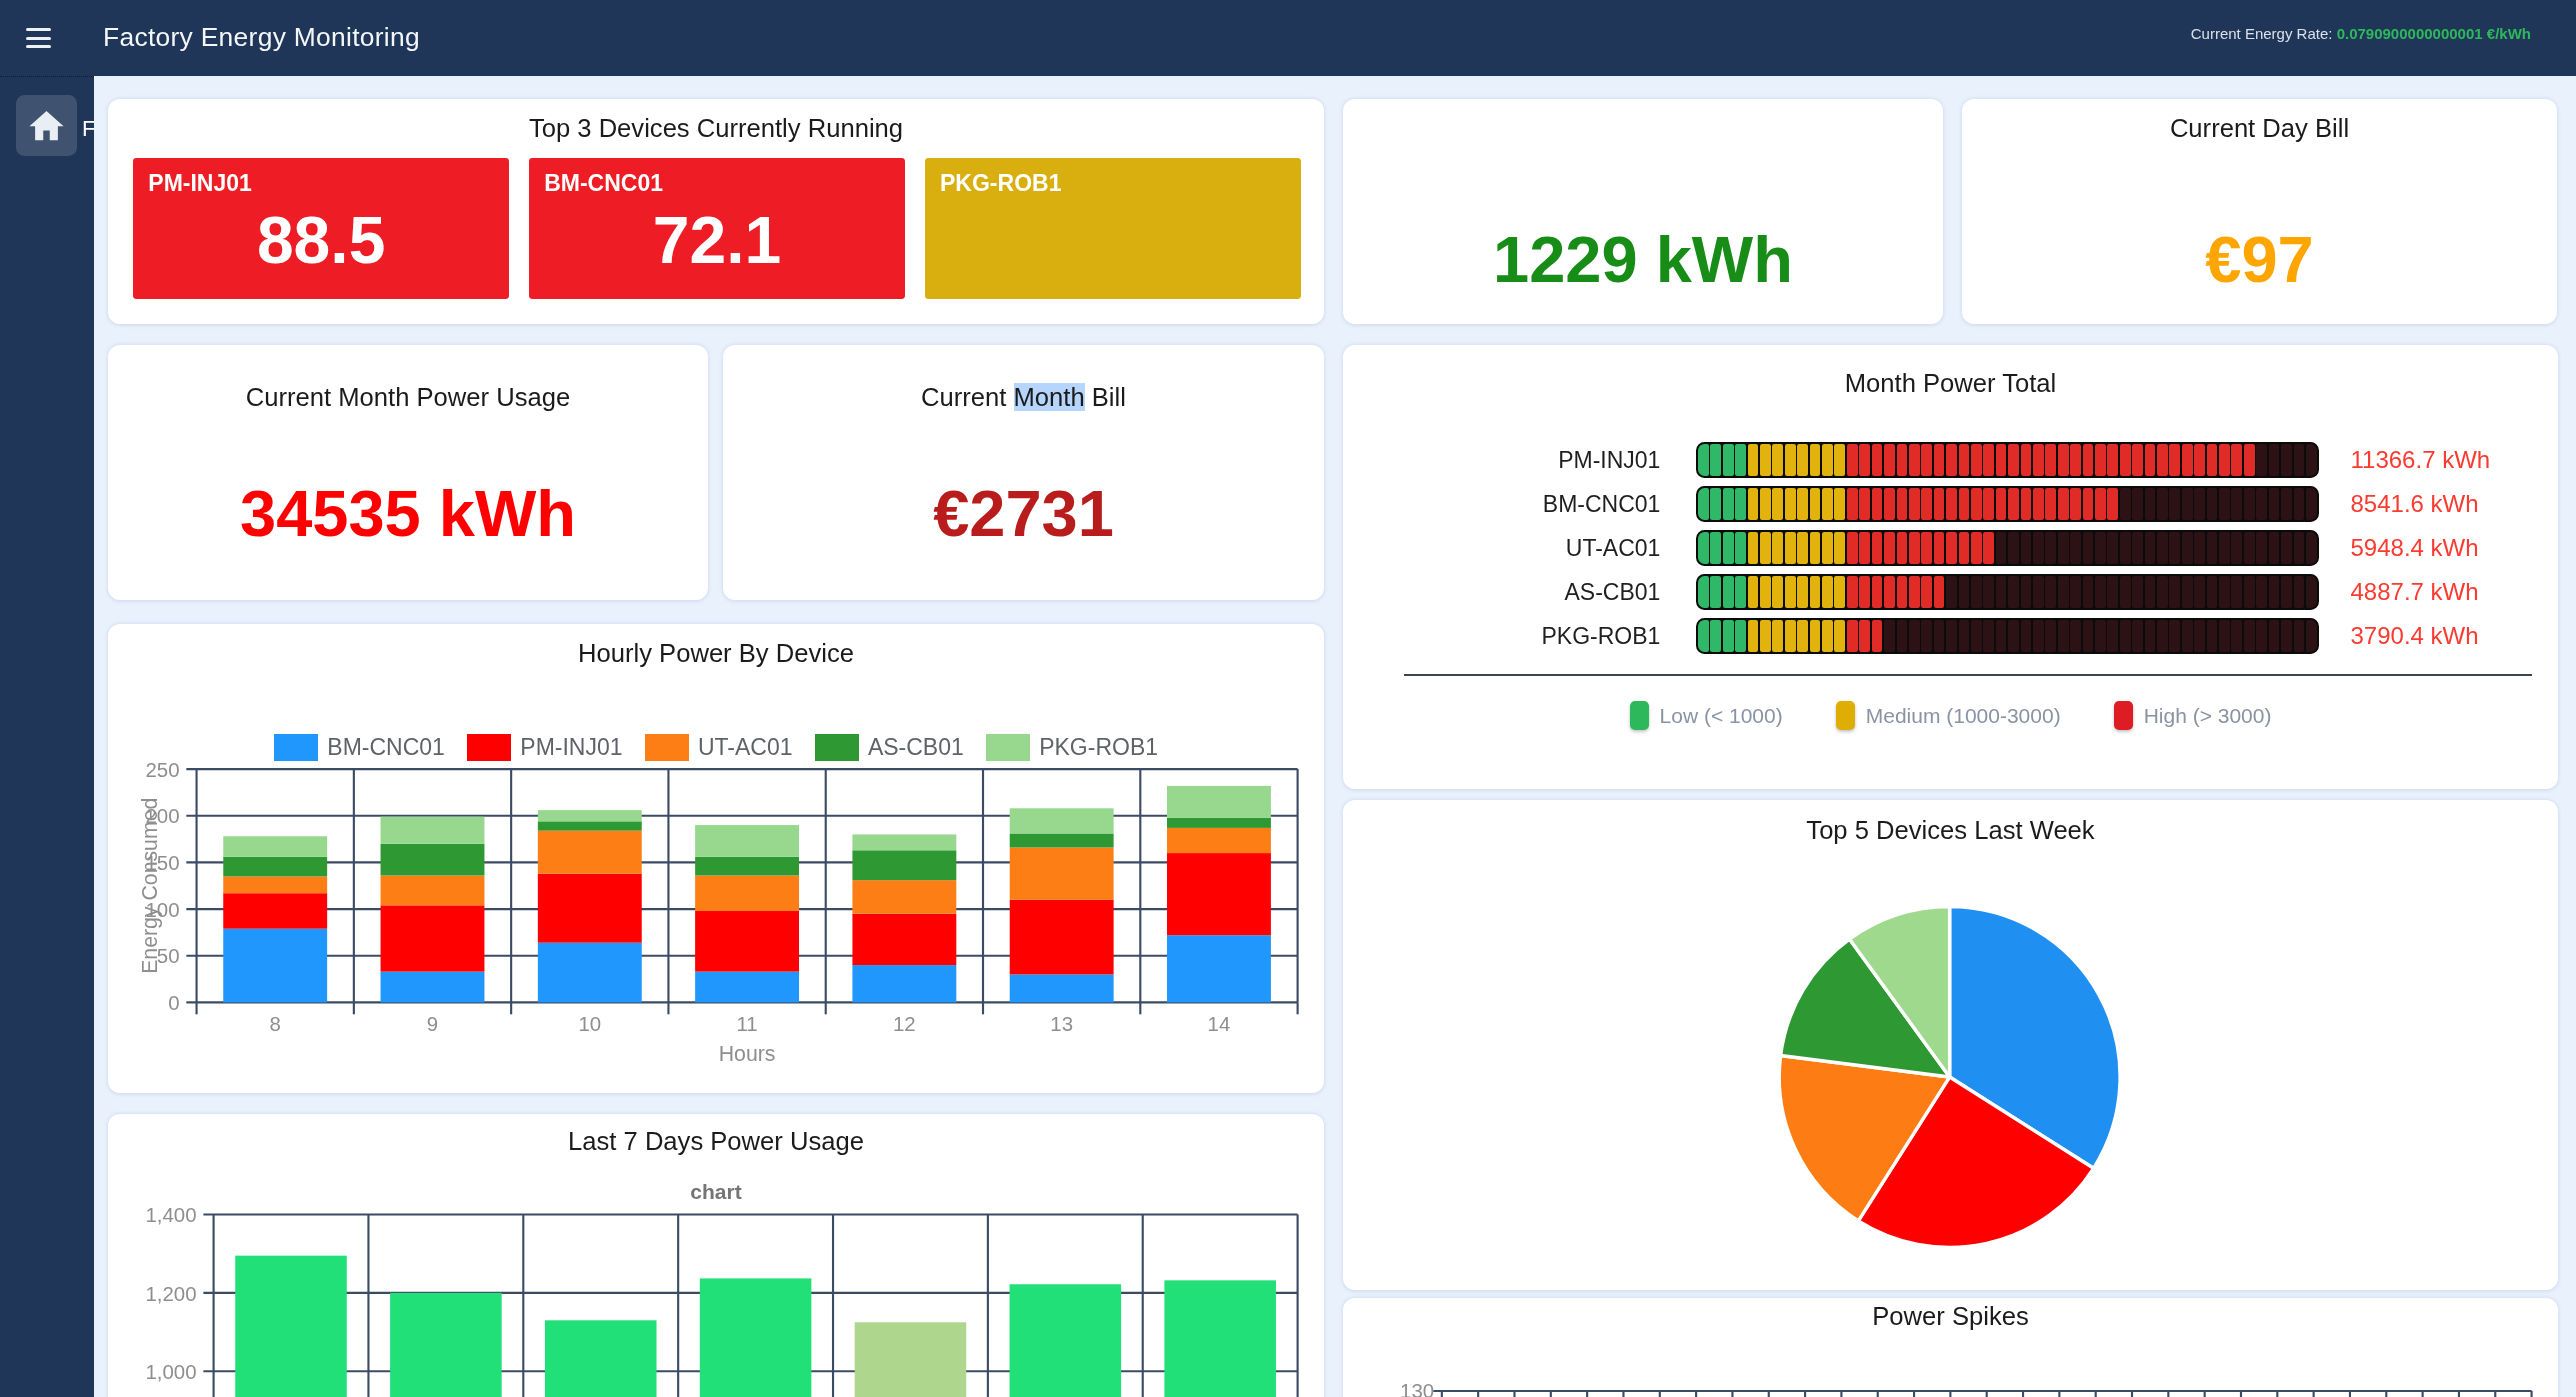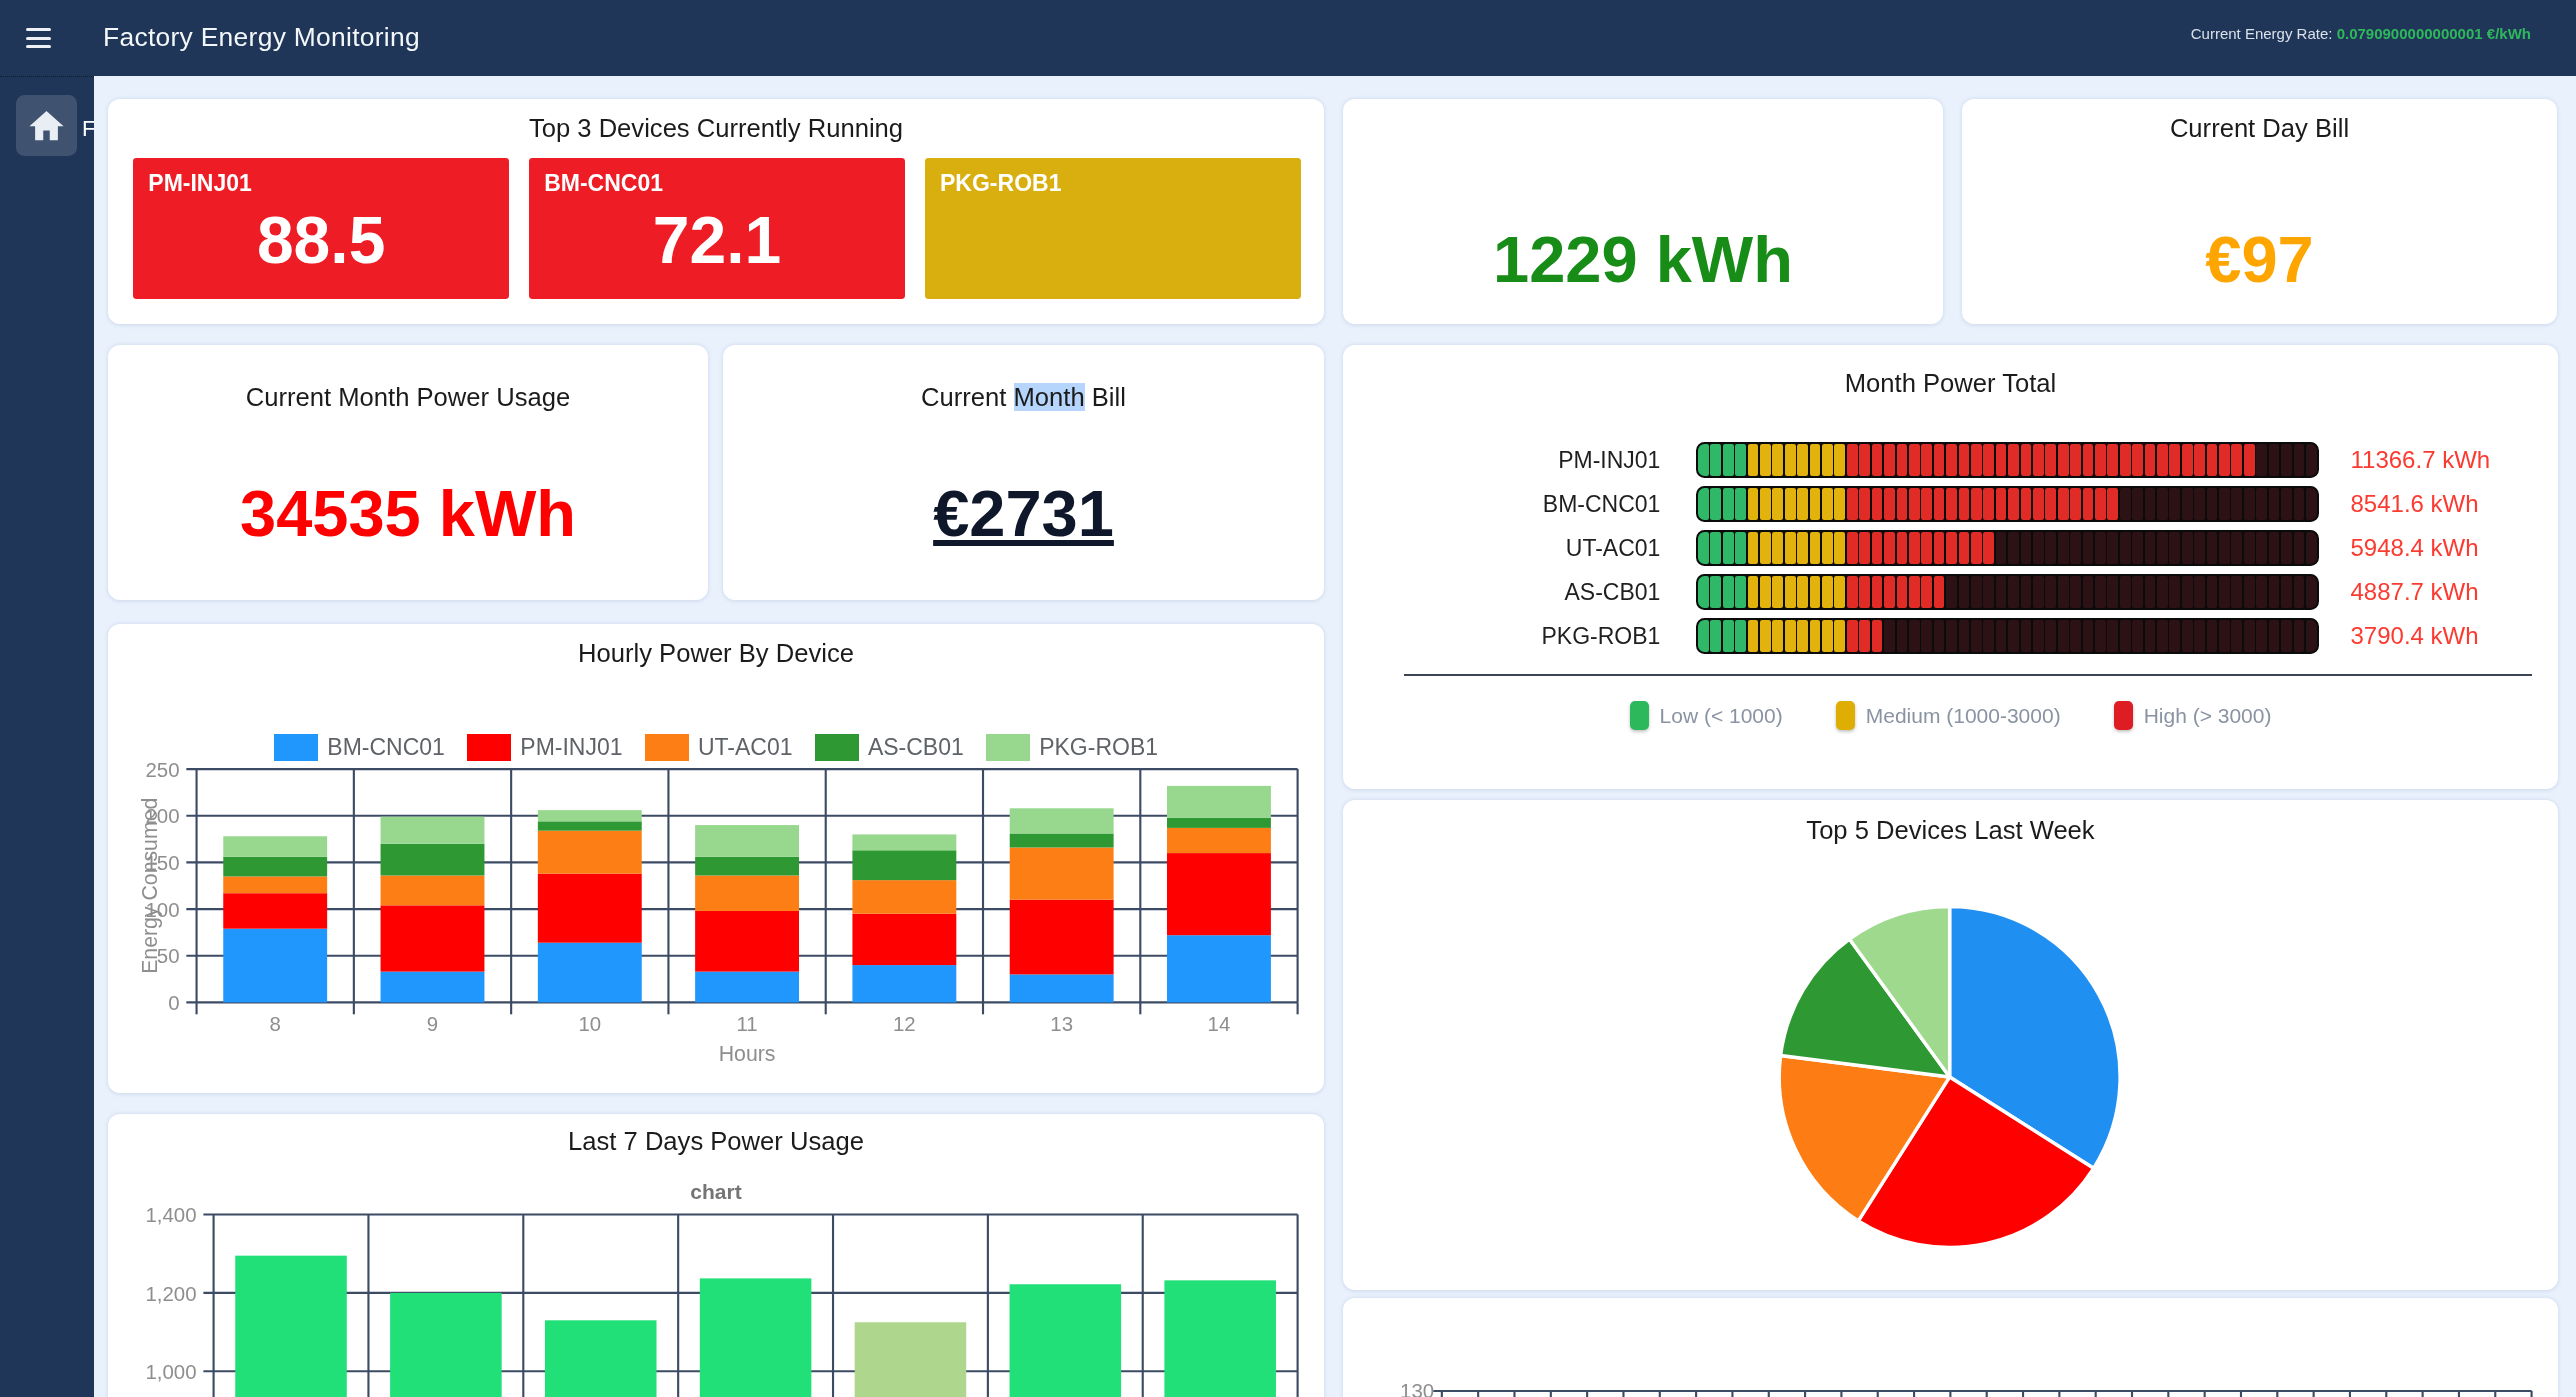--- a/index.html
+++ b/index.html
@@ -120,21 +120,21 @@
     <div class="big-value" style="color: rgb(255, 165, 0);">€97</div>
   </section>
 
   <section class="card card-d">
     <h2 class="card-title">Current Month Power Usage</h2>
     <div class="big-value" style="color: rgb(254, 0, 0);">34535 kWh</div>
   </section>
 
   <section class="card card-e">
     <h2 class="card-title"><span>Current </span><span class="hl">Month</span><span> Bill</span></h2>
-    <div class="big-value" style="color: #0f172a; text-decoration: underline;">€2731</div>
+    <div class="big-value" style="color: #b91c1c;">€2731</div>
   </section>
 
   <section class="card card-f">
     <h2 class="card-title">Month Power Total</h2>
     <div class="gauge-rows">
         <div class="gauge-row">
           <div class="gauge-label">PM-INJ01</div>
           <div class="gauge-bar">
             <div class="gauge-seg" style="background: rgb(46, 184, 104);"></div>
             <div class="gauge-seg" style="background: rgb(46, 184, 104);"></div>
@@ -570,20 +570,21 @@
         <rect x="331.28571428571433" y="210" width="131" height="370" fill="#21e077"></rect>
         <rect x="513.1428571428571" y="242.2" width="131" height="337.8" fill="#21e077"></rect>
         <rect x="695" y="192.98000000000002" width="131" height="387.02" fill="#21e077"></rect>
         <rect x="876.8571428571429" y="244.5" width="131" height="335.5" fill="#aed68d"></rect>
         <rect x="1058.7142857142856" y="199.88" width="131" height="380.12" fill="#21e077"></rect>
         <rect x="1240.5714285714284" y="195.28" width="131" height="384.72" fill="#21e077"></rect>
       </svg>
   </section>
 
   <section class="card card-j">
+    <h2 class="card-title">Power Spikes</h2>
     <svg class="chart-svg" id="spikes-svg" viewBox="0 0 1426 420">
         <text x="107" y="117" text-anchor="end" font-size="24" fill="#8e8e8e">130</text>
         <line x1="106" y1="109" x2="1395" y2="109" stroke="#3c4b64" stroke-width="2.5"></line>
         <line x1="116" y1="109" x2="116" y2="123" stroke="#3c4b64" stroke-width="2.5"></line>
         <line x1="158.63333333333333" y1="109" x2="158.63333333333333" y2="123" stroke="#3c4b64" stroke-width="2.5"></line>
         <line x1="201.26666666666665" y1="109" x2="201.26666666666665" y2="123" stroke="#3c4b64" stroke-width="2.5"></line>
         <line x1="243.9" y1="109" x2="243.9" y2="123" stroke="#3c4b64" stroke-width="2.5"></line>
         <line x1="286.5333333333333" y1="109" x2="286.5333333333333" y2="123" stroke="#3c4b64" stroke-width="2.5"></line>
         <line x1="329.16666666666663" y1="109" x2="329.16666666666663" y2="123" stroke="#3c4b64" stroke-width="2.5"></line>
         <line x1="371.8" y1="109" x2="371.8" y2="123" stroke="#3c4b64" stroke-width="2.5"></line>

